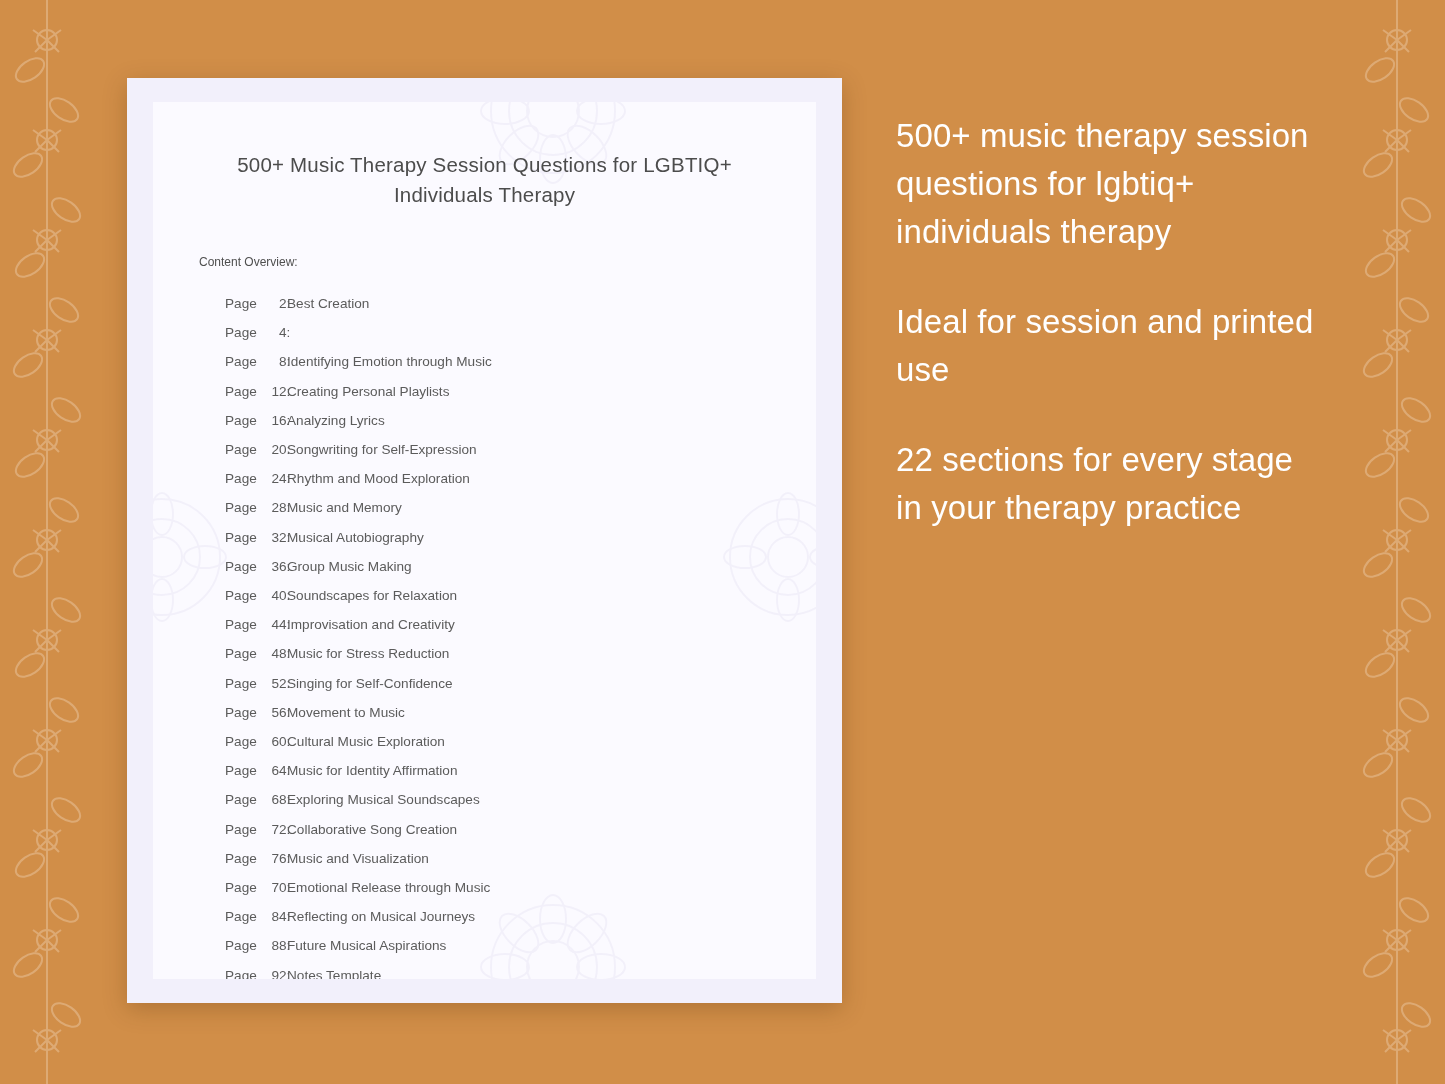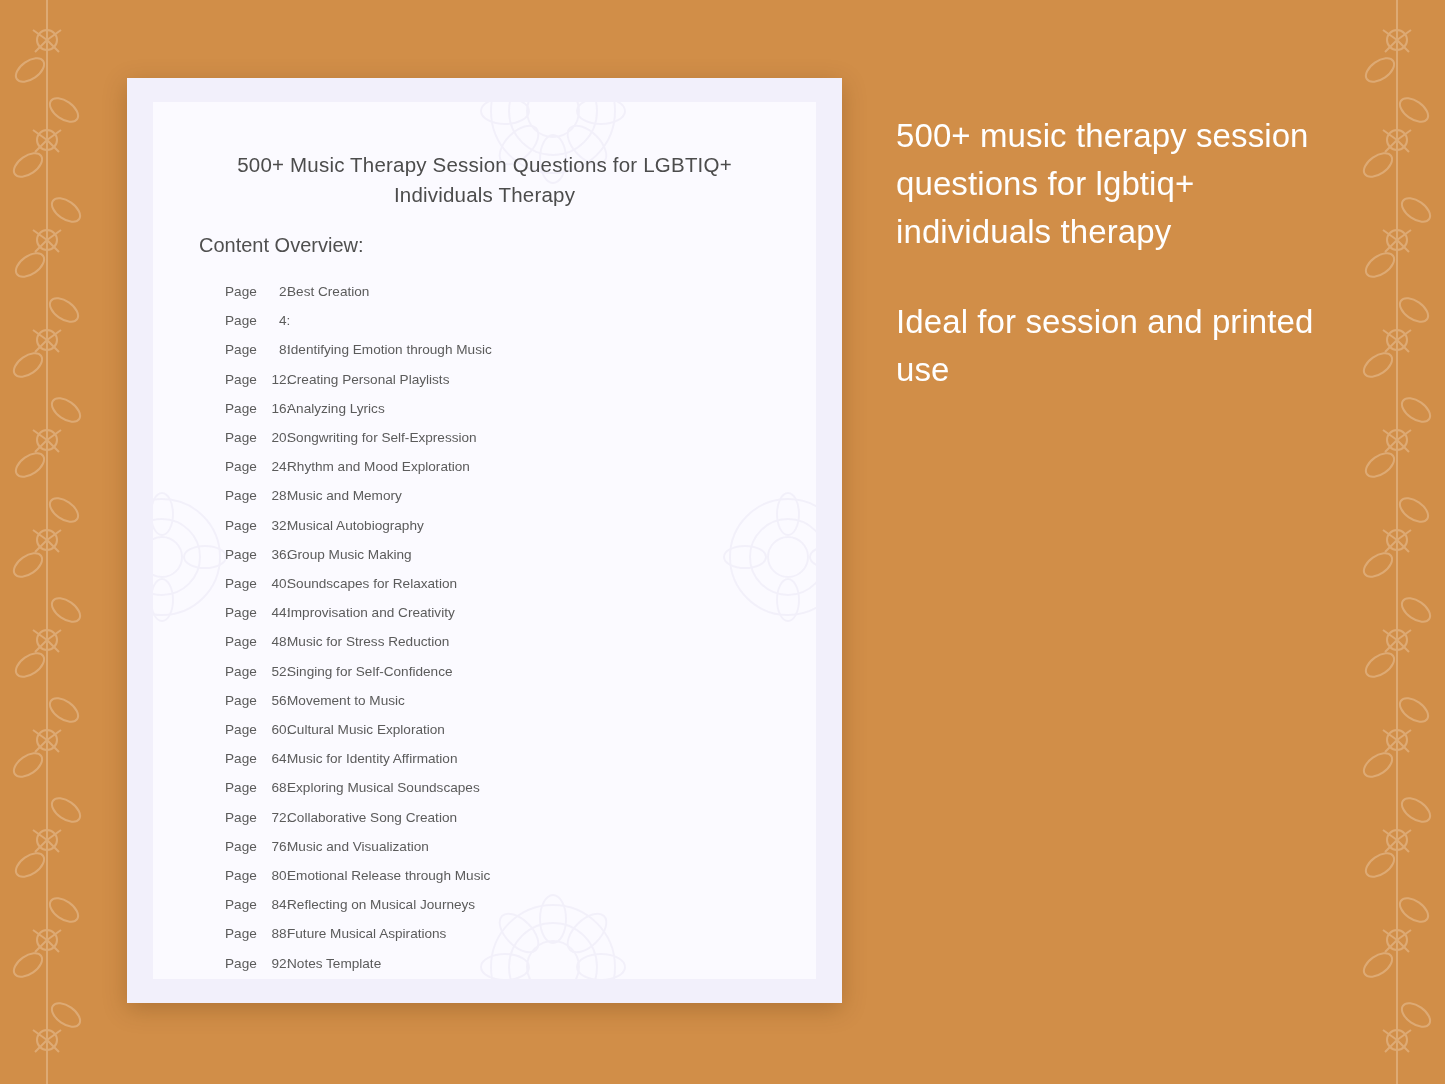--- a/index.html
+++ b/index.html
@@ -67,22 +67,22 @@
     text-align: center;
     font-size: 20.5px;
     line-height: 30px;
     color: #4c4c4c;
     font-weight: 400;
     letter-spacing: 0.2px;
     padding: 0 40px;
   }
   .overview-label {
     position: relative;
-    margin: 24px 0 0 46px;
-    font-size: 20px;
+    margin: 45px 0 0 46px;
+    font-size: 12px;
     color: #4f4f4f;
   }
   .toc {
     position: relative;
     margin: 20px 0 0 0;
     padding: 0 0 0 72px;
     list-style: none;
   }
   .toc li {
     display: flex;
@@ -387,21 +387,21 @@
           </li>
         <li>
             <span class="pg"><span>Page</span>&nbsp;<span class="num">72</span>:</span>
             <span class="ttl">Collaborative Song Creation</span>
           </li>
         <li>
             <span class="pg"><span>Page</span>&nbsp;<span class="num">76</span>:</span>
             <span class="ttl">Music and Visualization</span>
           </li>
         <li>
-            <span class="pg"><span>Page</span>&nbsp;<span class="num">80</span>:</span>
+            <span class="pg"><span>Page</span>&nbsp;<span class="num">70</span>:</span>
             <span class="ttl">Emotional Release through Music</span>
           </li>
         <li>
             <span class="pg"><span>Page</span>&nbsp;<span class="num">84</span>:</span>
             <span class="ttl">Reflecting on Musical Journeys</span>
           </li>
         <li>
             <span class="pg"><span>Page</span>&nbsp;<span class="num">88</span>:</span>
             <span class="ttl">Future Musical Aspirations</span>
           </li>
@@ -409,15 +409,16 @@
             <span class="pg"><span>Page</span>&nbsp;<span class="num">92</span>:</span>
             <span class="ttl">Notes Template</span>
           </li>
       </ul>
     </div>
   </div>
 
   <div class="bullets">
     <div class="bullet first">500+ music therapy session questions for lgbtiq+ individuals therapy</div>
     <div class="bullet">Ideal for session and printed use</div>
+    <div class="bullet">22 sections for every stage in your therapy practice</div>
   </div>
 
 </div>
 
 </body></html>

